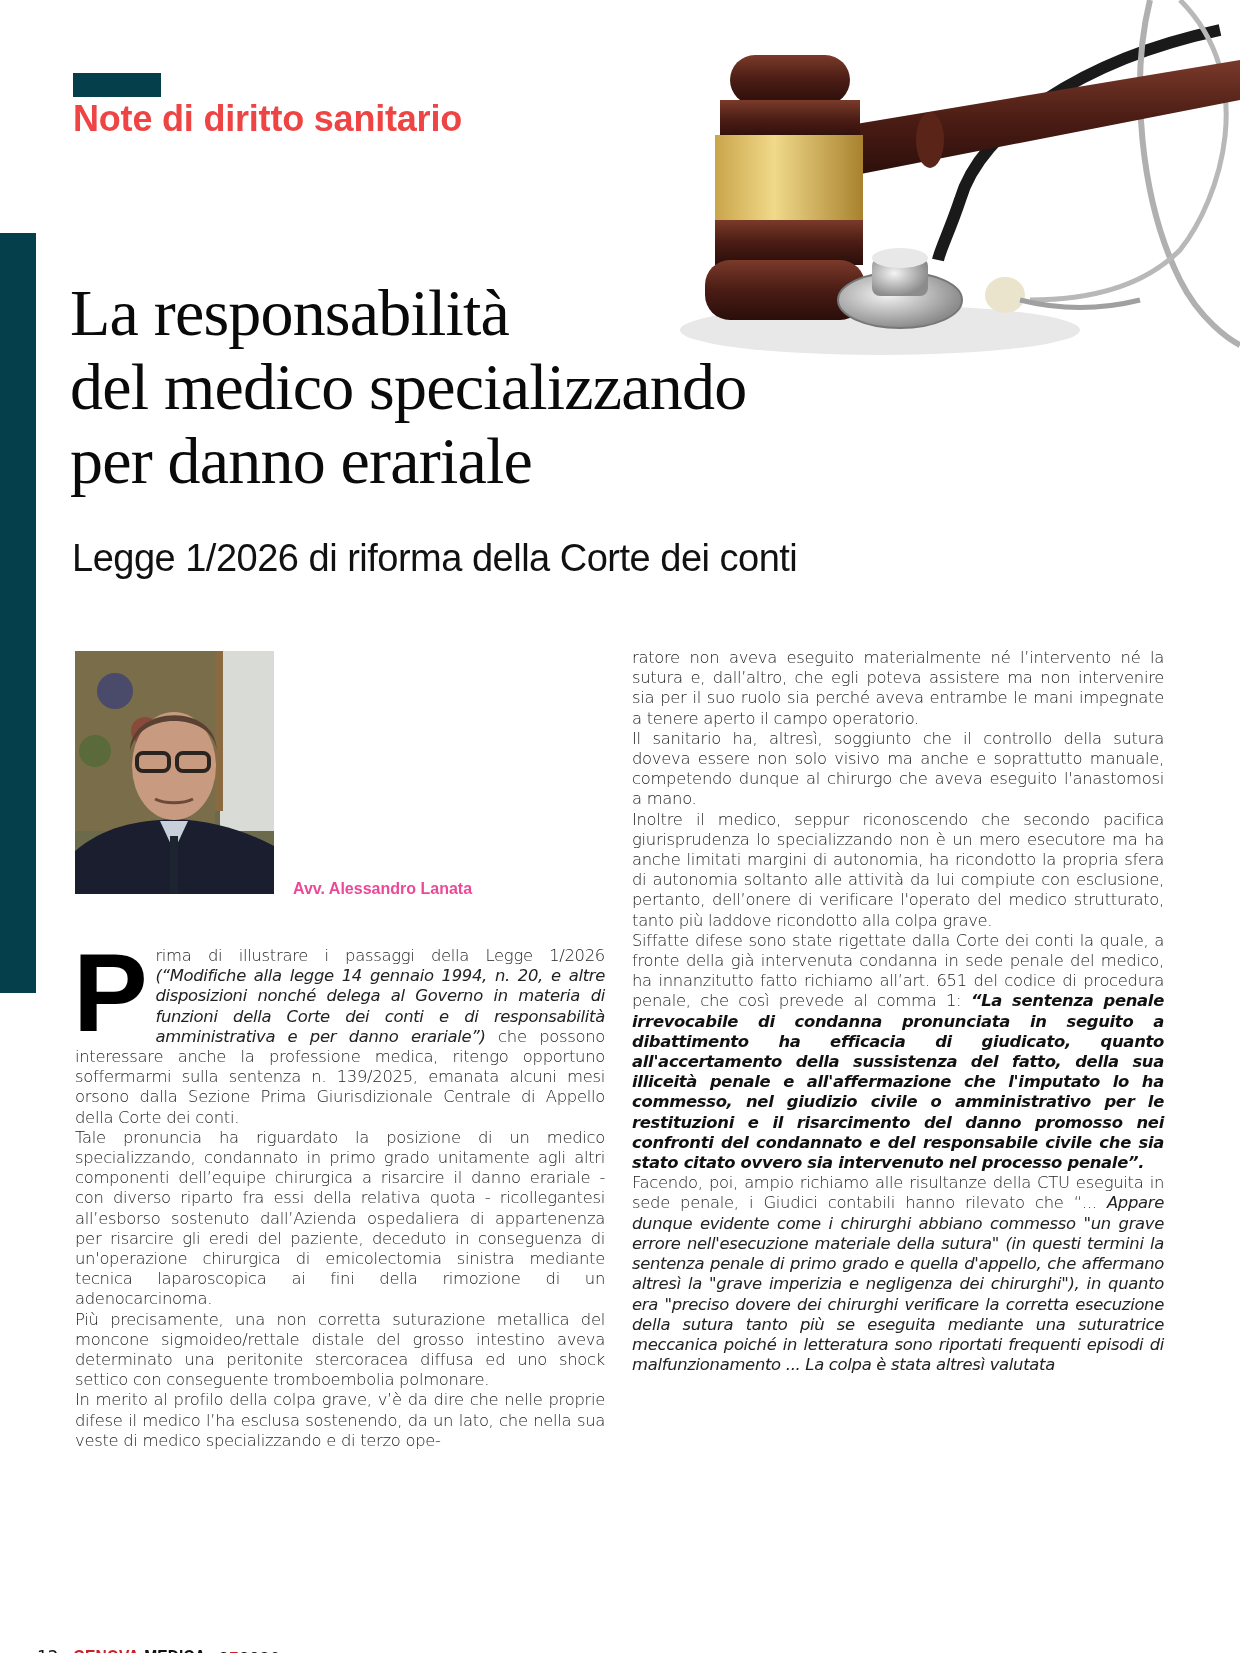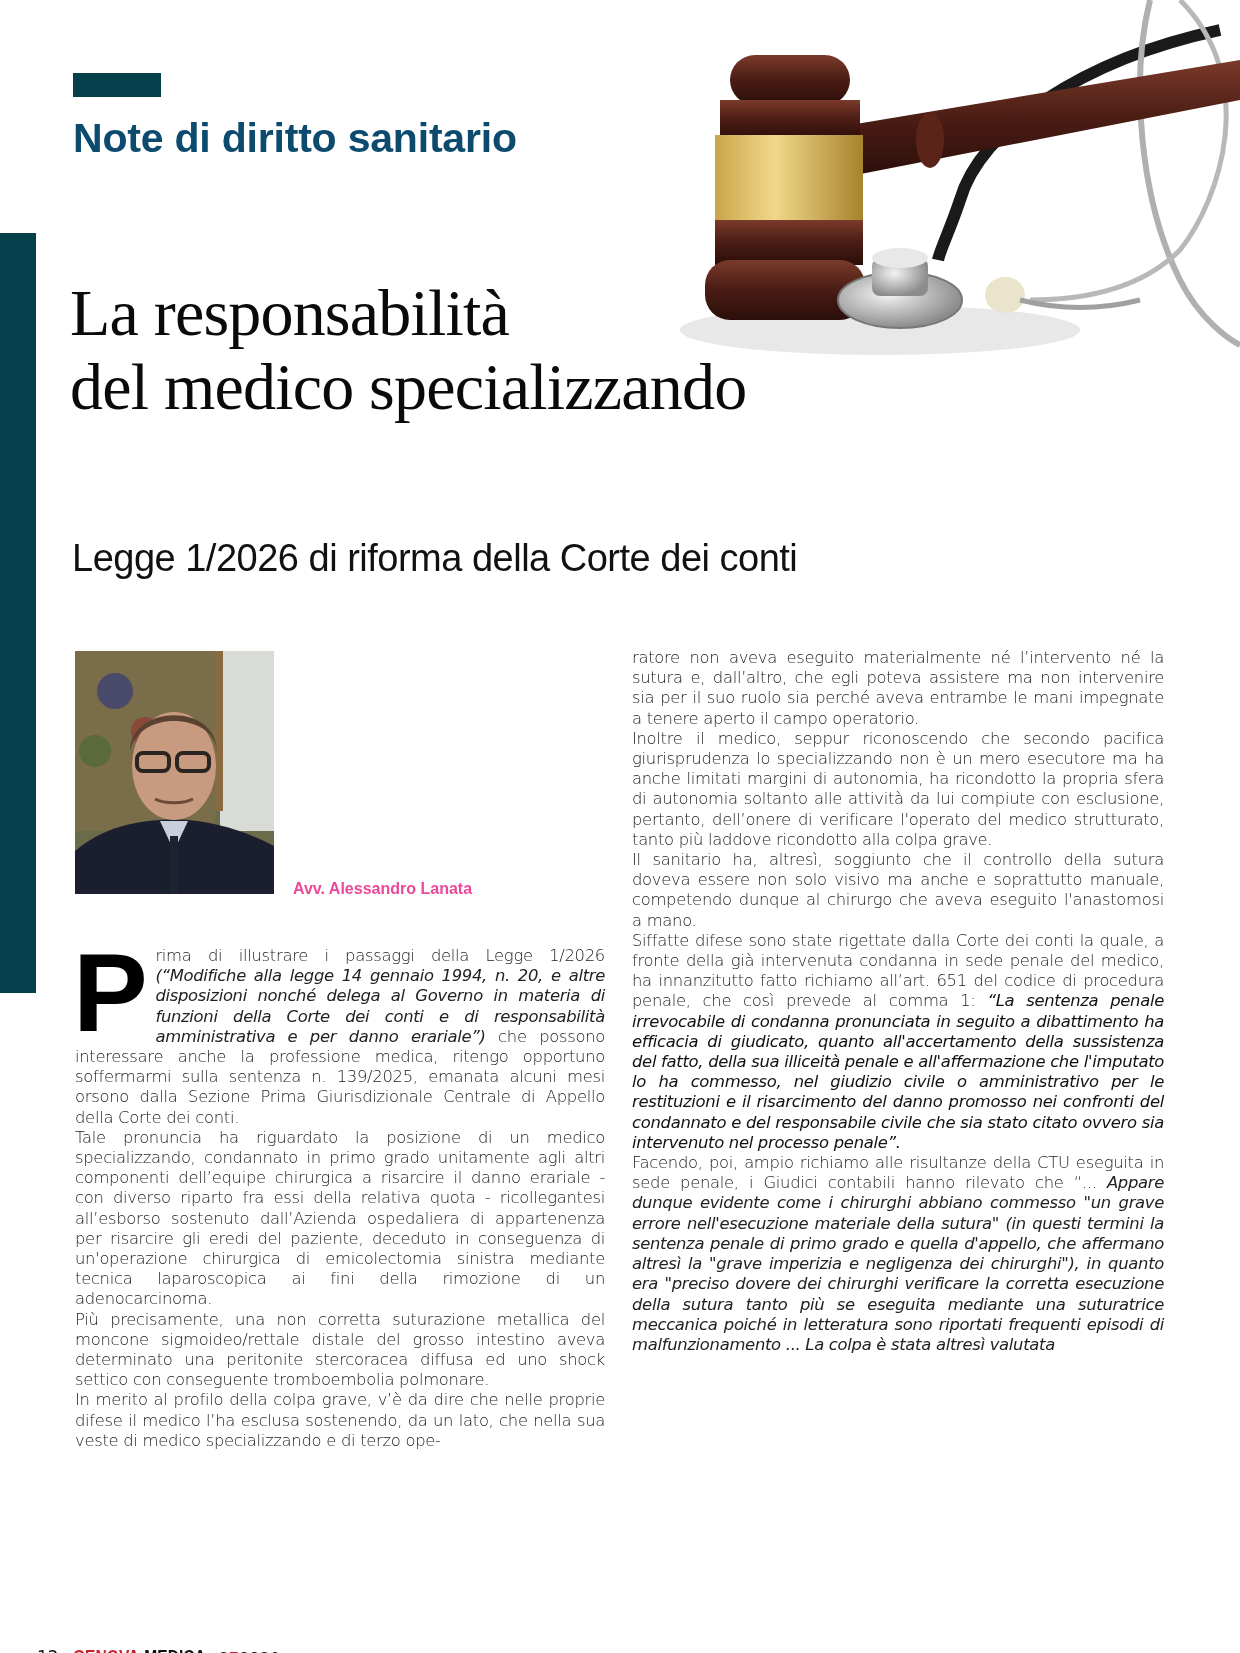--- a/index.html
+++ b/index.html
@@ -1,32 +1,32 @@
 <!DOCTYPE html>
 <html><head>
 <meta charset="utf-8">
 <style>
   html, body { margin:0; padding:0; }
   body { width:1240px; height:1653px; position:relative; background:#ffffff; overflow:hidden; font-family:"Liberation Sans", sans-serif; color:#111; }
   .accent-bar { position:absolute; left:73px; top:73px; width:88px; height:24px; background:#053f4b; }
   .side-bar { position:absolute; left:0; top:233px; width:36px; height:760px; background:#053f4b; }
-  .section-title { position:absolute; left:73px; top:115px; font-size:41px; font-weight:bold; color:#0c4a6e; letter-spacing:-0.2px; }
+  .section-title { position:absolute; left:73px; top:98px; font-size:36px; font-weight:bold; color:#ef4444; letter-spacing:-0.2px; }
   .hero { position:absolute; left:660px; top:0; width:580px; height:362px; overflow:hidden; }
   .title { position:absolute; left:70px; top:276px; font-size:66px; line-height:74px; font-weight:normal; color:#0a0a0a; letter-spacing:-0.8px; margin:0;font-family:Liberation Serif, serif; }
   .title span { display:block; }
   .subtitle { position:absolute; left:72px; top:537px; font-size:38px; color:#111; letter-spacing:-0.5px; }
   .photo { position:absolute; left:75px; top:651px; width:199px; height:243px; overflow:hidden; }
   .byline { position:absolute; left:293px; top:880px; font-size:16px; font-weight:bold; color:#ec4899; }
   .col { position:absolute; font-family:"DejaVu Sans", sans-serif; font-size:16.4px; line-height:20.2px; color:#222; text-align:justify; font-weight:300; letter-spacing:-0.3px; }
   .col p { margin:0; }
   .col-left { left:75px; top:946px; width:530px; }
   .col-right { left:632px; top:648px; width:532px; }
   .dropcap { float:left; font-family:"Liberation Sans", sans-serif; font-weight:bold; font-size:112px; line-height:86px; margin:4px 8px 0 -2px; color:#000; }
   .it { font-style:italic; }
-  .bi { font-style:italic; font-weight:normal; color:#111; }
+  .bi { font-style:italic; font-weight:bold; color:#111; }
   .footer { position:absolute; left:37px; top:1603px; display:flex; align-items:baseline; gap:14px;margin-top:43px; }
   .page-num { font-size:17px; color:#111; font-family:"DejaVu Sans", sans-serif; }
   .brand { font-family:"Liberation Sans", sans-serif; font-weight:bold; font-size:19px; transform:scaleX(0.82); transform-origin:left; display:inline-flex; gap:6px; margin-right:-30px; }
   .brand-genova { color:#c8202a; }
   .brand-medica { color:#111; }
   .issue { font-size:17px; font-family:Liberation Mono, monospace; color:#111; }
   .issue-sep { color:#c8202a; font-weight:bold; }
 </style>
 </head>
 <body>
@@ -74,20 +74,21 @@
     <ellipse cx="240" cy="258" rx="28" ry="10" fill="#e8e8e8"></ellipse>
 
     <ellipse cx="345" cy="295" rx="20" ry="18" fill="#ebe4cc"></ellipse>
     <path d="M 360 300 C 400 310, 440 310, 480 300" stroke="#a0a0a0" stroke-width="5" fill="none"></path>
   </svg>
 </div>
 
 <h1 class="title">
   <span>La responsabilità</span>
   <span>del medico specializzando</span>
+  <span>per danno erariale</span>
 </h1>
 
 <div class="subtitle">Legge 1/2026 di riforma della Corte dei conti</div>
 
 <div class="photo">
   <svg width="199" height="243" viewBox="0 0 199 243" xmlns="http://www.w3.org/2000/svg">
     <rect width="199" height="243" fill="#6b6a4a"></rect>
     <rect x="0" y="0" width="140" height="180" fill="#7a6d4a"></rect>
     <circle cx="40" cy="40" r="18" fill="#4a4a6a"></circle>
     <circle cx="70" cy="80" r="14" fill="#8a4a3a"></circle>
@@ -111,22 +112,22 @@
   <p>
     <span class="dropcap">P</span><span>rima di illustrare i passaggi della Legge 1/2026 </span><span class="it">(“Modifiche alla legge 14 gennaio 1994, n. 20, e altre disposizioni nonché delega al Governo in materia di funzioni della Corte dei conti e di responsabilità amministrativa e per danno erariale”)</span><span> che possono interessare anche la professione medica, ritengo opportuno soffermarmi sulla sentenza n. 139/2025, emanata alcuni mesi orsono dalla Sezione Prima Giurisdizionale Centrale di Appello della Corte dei conti.</span>
   </p>
   <p>Tale pronuncia ha riguardato la posizione di un medico specializzando, condannato in primo grado unitamente agli altri componenti dell’equipe chirurgica a risarcire il danno erariale - con diverso riparto fra essi della relativa quota - ricollegantesi all’esborso sostenuto dall’Azienda ospedaliera di appartenenza per risarcire gli eredi del paziente, deceduto in conseguenza di un'operazione chirurgica di emicolectomia sinistra mediante tecnica laparoscopica ai fini della rimozione di un adenocarcinoma.</p>
   <p>Più precisamente, una non corretta suturazione metallica del moncone sigmoideo/rettale distale del grosso intestino aveva determinato una peritonite stercoracea diffusa ed uno shock settico con conseguente tromboembolia polmonare.</p>
   <p>In merito al profilo della colpa grave, v’è da dire che nelle proprie difese il medico l’ha esclusa sostenendo, da un lato, che nella sua veste di medico specializzando e di terzo ope-</p>
 </div>
 
 <div class="col col-right">
   <p>ratore non aveva eseguito materialmente né l’intervento né la sutura e, dall’altro, che egli poteva assistere ma non intervenire sia per il suo ruolo sia perché aveva entrambe le mani impegnate a tenere aperto il campo operatorio.</p>
+  <p>Il sanitario ha, altresì, soggiunto che il controllo della sutura doveva essere non solo visivo ma anche e soprattutto manuale, competendo dunque al chirurgo che aveva eseguito l'anastomosi a mano.</p>
   <p>Inoltre il medico, seppur riconoscendo che secondo pacifica giurisprudenza lo specializzando non è un mero esecutore ma ha anche limitati margini di autonomia, ha ricondotto la propria sfera di autonomia soltanto alle attività da lui compiute con esclusione, pertanto, dell’onere di verificare l'operato del medico strutturato, tanto più laddove ricondotto alla colpa grave.</p>
-  <p>Il sanitario ha, altresì, soggiunto che il controllo della sutura doveva essere non solo visivo ma anche e soprattutto manuale, competendo dunque al chirurgo che aveva eseguito l'anastomosi a mano.</p>
   <p>
     <span>Siffatte difese sono state rigettate dalla Corte dei conti la quale, a fronte della già intervenuta condanna in sede penale del medico, ha innanzitutto fatto richiamo all’art. 651 del codice di procedura penale, che così prevede al comma 1: </span><span class="bi">“La sentenza penale irrevocabile di condanna pronunciata in seguito a dibattimento ha efficacia di giudicato, quanto all'accertamento della sussistenza del fatto, della sua illiceità penale e all'affermazione che l'imputato lo ha commesso, nel giudizio civile o amministrativo per le restituzioni e il risarcimento del danno promosso nei confronti del condannato e del responsabile civile che sia stato citato ovvero sia intervenuto nel processo penale”.</span>
   </p>
   <p>
     <span>Facendo, poi, ampio richiamo alle risultanze della CTU eseguita in sede penale, i Giudici contabili hanno rilevato che “... </span><span class="it">Appare dunque evidente come i chirurghi abbiano commesso "un grave errore nell'esecuzione materiale della sutura" (in questi termini la sentenza penale di primo grado e quella d'appello, che affermano altresì la "grave imperizia e negligenza dei chirurghi"), in quanto era "preciso dovere dei chirurghi verificare la corretta esecuzione della sutura tanto più se eseguita mediante una suturatrice meccanica poiché in letteratura sono riportati frequenti episodi di malfunzionamento ... La colpa è stata altresì valutata</span>
   </p>
 </div>
 
 <div class="footer">
   <span class="page-num">12</span>

